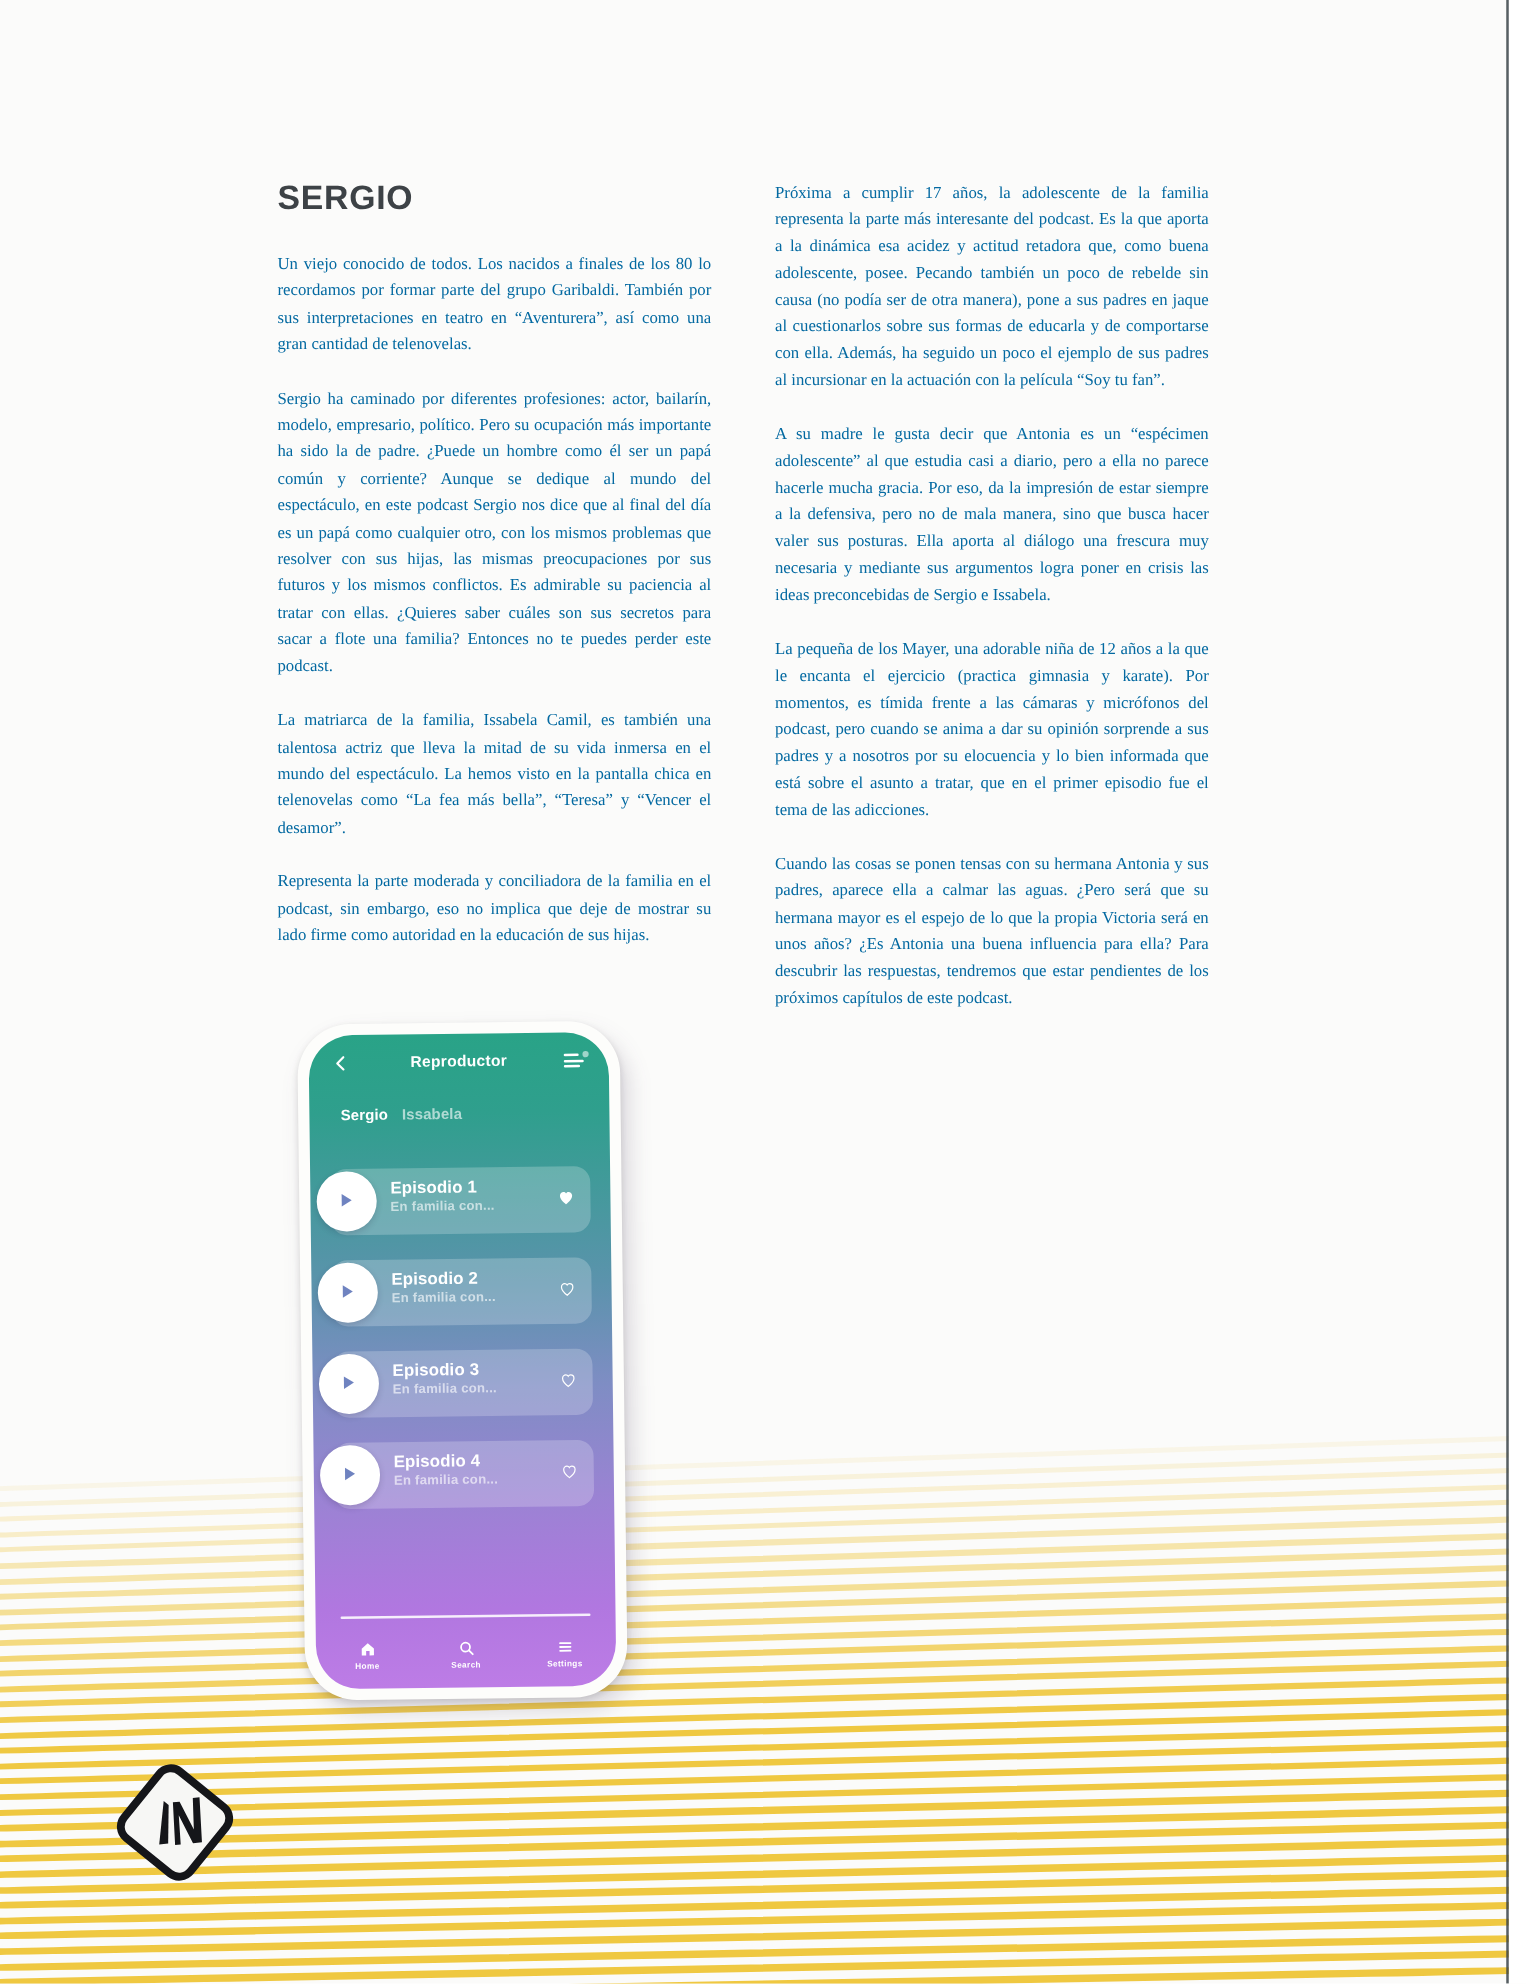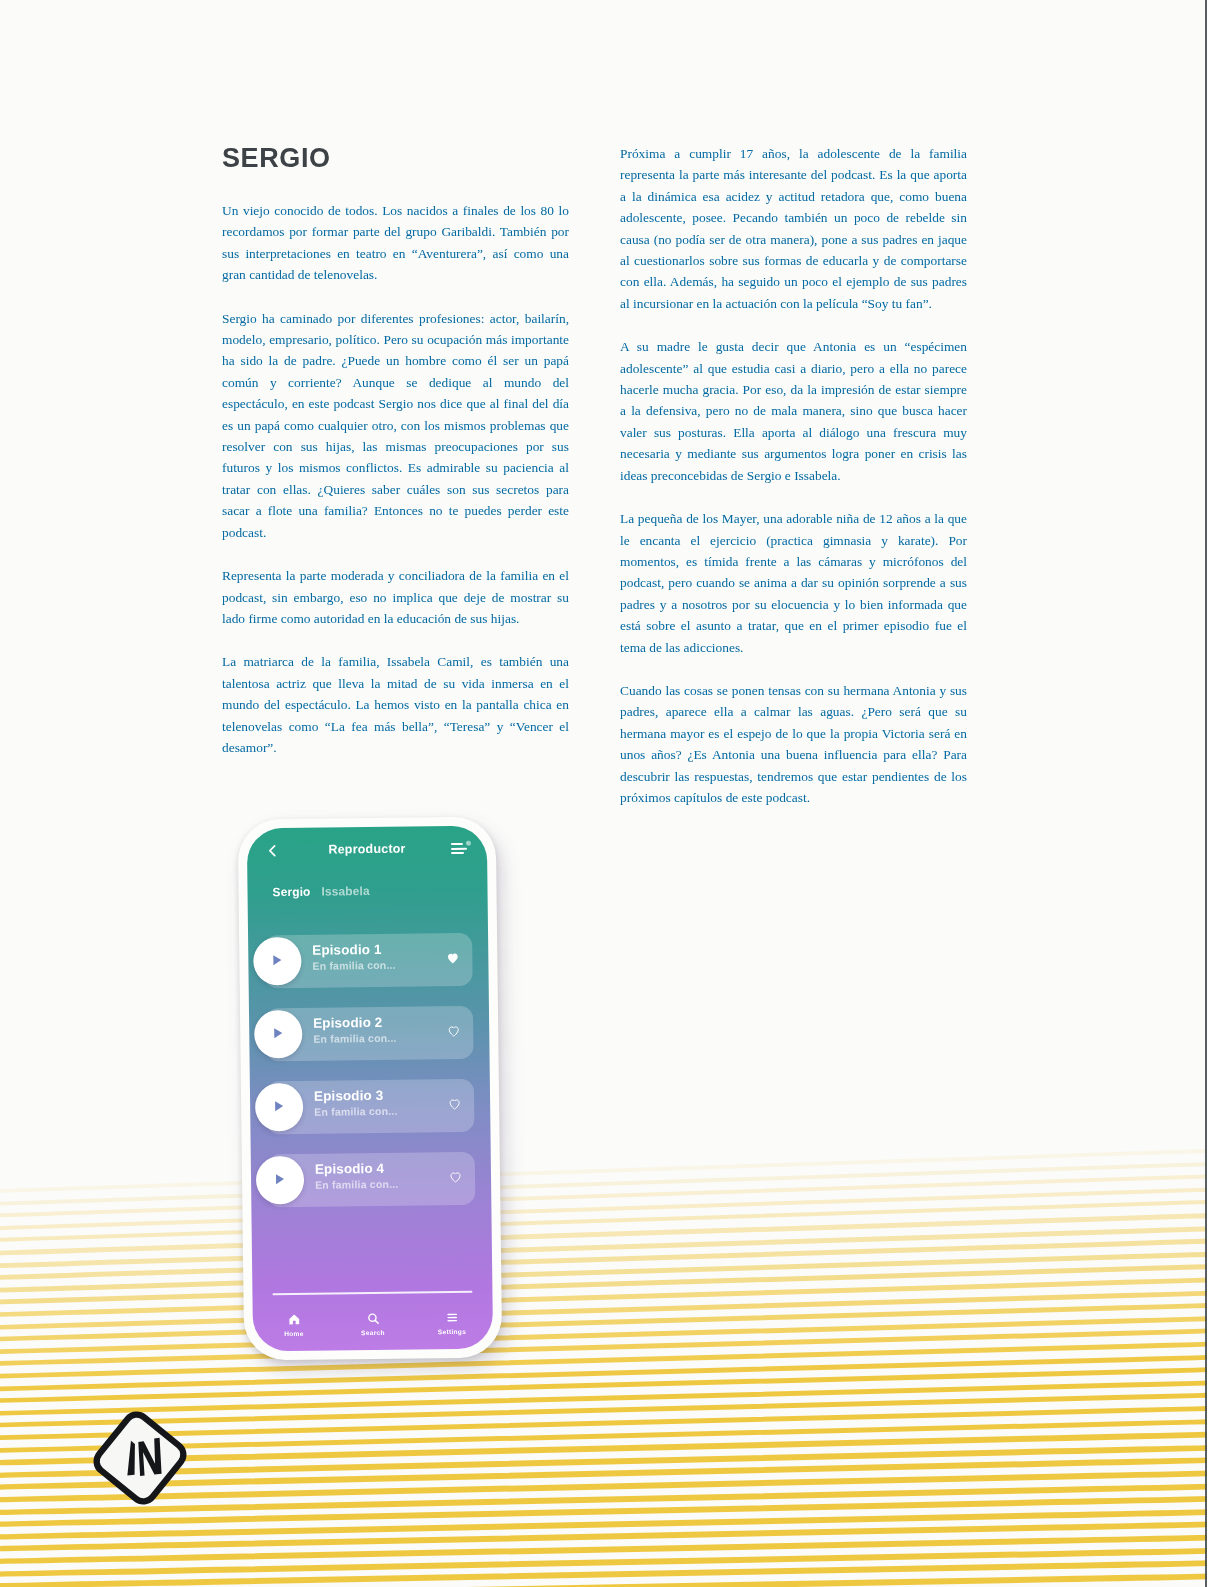--- a/index.html
+++ b/index.html
@@ -212,22 +212,22 @@
       <div class="ln" style="top: 403.2px; opacity: 1; transform: rotate(-1.068deg); height: 6.12px;"></div>
       <div class="ln" style="top: 415.8px; opacity: 1; transform: rotate(-1.042deg); height: 6.18px;"></div>
     </div>
 
   <div class="col col-left">
 
     <h2 class="section-title">SERGIO</h2>
     <p class="body">Un viejo conocido de todos. Los nacidos a finales de los 80 lo recordamos por formar parte del grupo Garibaldi. También por sus interpretaciones en teatro en “Aventurera”, así como una gran cantidad de telenovelas.</p>
     <p class="body">Sergio ha caminado por diferentes profesiones: actor, bailarín, modelo, empresario, político. Pero su ocupación más importante ha sido la de padre. ¿Puede un hombre como él ser un papá común y corriente? Aunque se dedique al mundo del espectáculo, en este podcast Sergio nos dice que al final del día es un papá como cualquier otro, con los mismos problemas que resolver con sus hijas, las mismas preocupaciones por sus futuros y los mismos conflictos. Es admirable su paciencia al tratar con ellas. ¿Quieres saber cuáles son sus secretos para sacar a flote una familia? Entonces no te puedes perder este podcast.</p>
 
+    <p class="body">La matriarca de la familia, Issabela Camil, es también una talentosa actriz que lleva la mitad de su vida inmersa en el mundo del espectáculo. La hemos visto en la pantalla chica en telenovelas como “La fea más bella”, “Teresa” y “Vencer el desamor”.</p>
     <p class="body">Representa la parte moderada y conciliadora de la familia en el podcast, sin embargo, eso no implica que deje de mostrar su lado firme como autoridad en la educación de sus hijas.</p>
-    <p class="body">La matriarca de la familia, Issabela Camil, es también una talentosa actriz que lleva la mitad de su vida inmersa en el mundo del espectáculo. La hemos visto en la pantalla chica en telenovelas como “La fea más bella”, “Teresa” y “Vencer el desamor”.</p>
   </div>
 
   <div class="col col-right">
 
     <p class="body">Próxima a cumplir 17 años, la adolescente de la familia representa la parte más interesante del podcast. Es la que aporta a la dinámica esa acidez y actitud retadora que, como buena adolescente, posee. Pecando también un poco de rebelde sin causa (no podía ser de otra manera), pone a sus padres en jaque al cuestionarlos sobre sus formas de educarla y de comportarse con ella. Además, ha seguido un poco el ejemplo de sus padres al incursionar en la actuación con la película “Soy tu fan”.</p>
     <p class="body">A su madre le gusta decir que Antonia es un “espécimen adolescente” al que estudia casi a diario, pero a ella no parece hacerle mucha gracia. Por eso, da la impresión de estar siempre a la defensiva, pero no de mala manera, sino que busca hacer valer sus posturas. Ella aporta al diálogo una frescura muy necesaria y mediante sus argumentos logra poner en crisis las ideas preconcebidas de Sergio e Issabela.</p>
 
     <p class="body">La pequeña de los Mayer, una adorable niña de 12 años a la que le encanta el ejercicio (practica gimnasia y karate). Por momentos, es tímida frente a las cámaras y micrófonos del podcast, pero cuando se anima a dar su opinión sorprende a sus padres y a nosotros por su elocuencia y lo bien informada que está sobre el asunto a tratar, que en el primer episodio fue el tema de las adicciones.</p>
     <p class="body">Cuando las cosas se ponen tensas con su hermana Antonia y sus padres, aparece ella a calmar las aguas. ¿Pero será que su hermana mayor es el espejo de lo que la propia Victoria será en unos años? ¿Es Antonia una buena influencia para ella? Para descubrir las respuestas, tendremos que estar pendientes de los próximos capítulos de este podcast.</p>
   </div>

